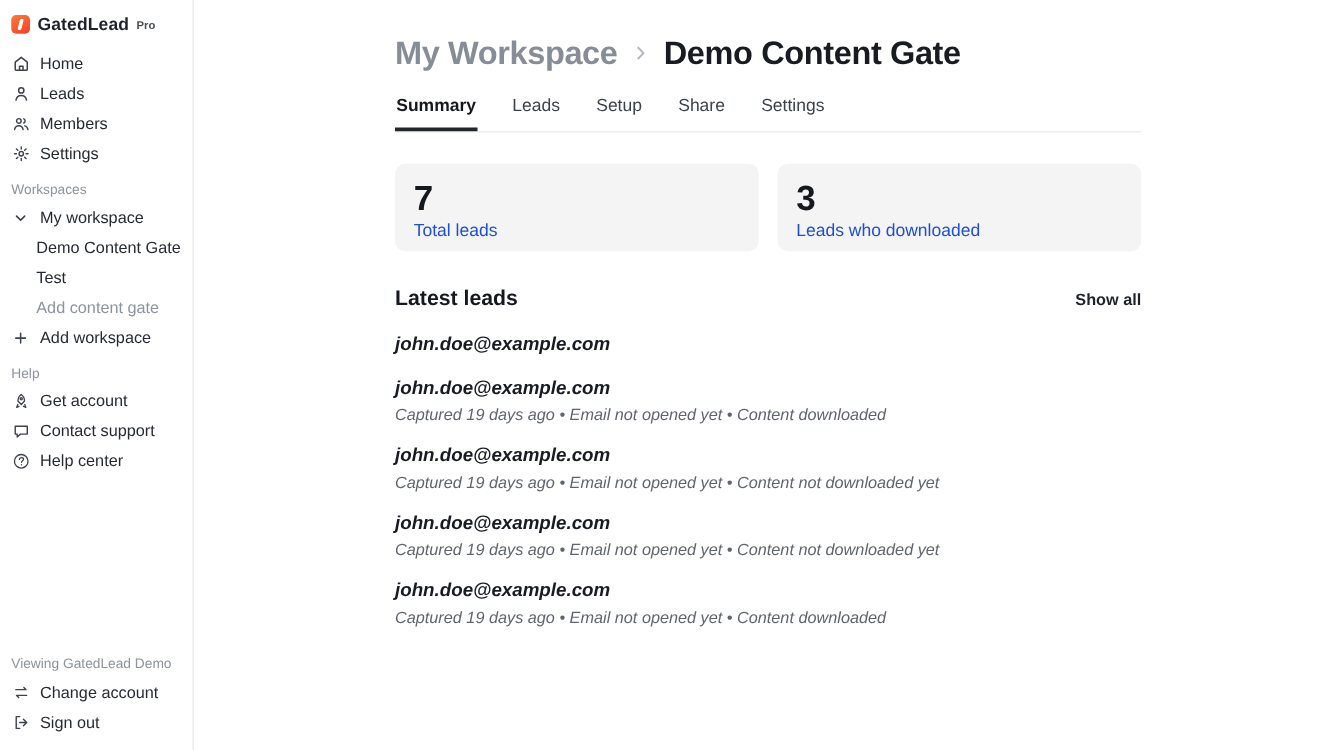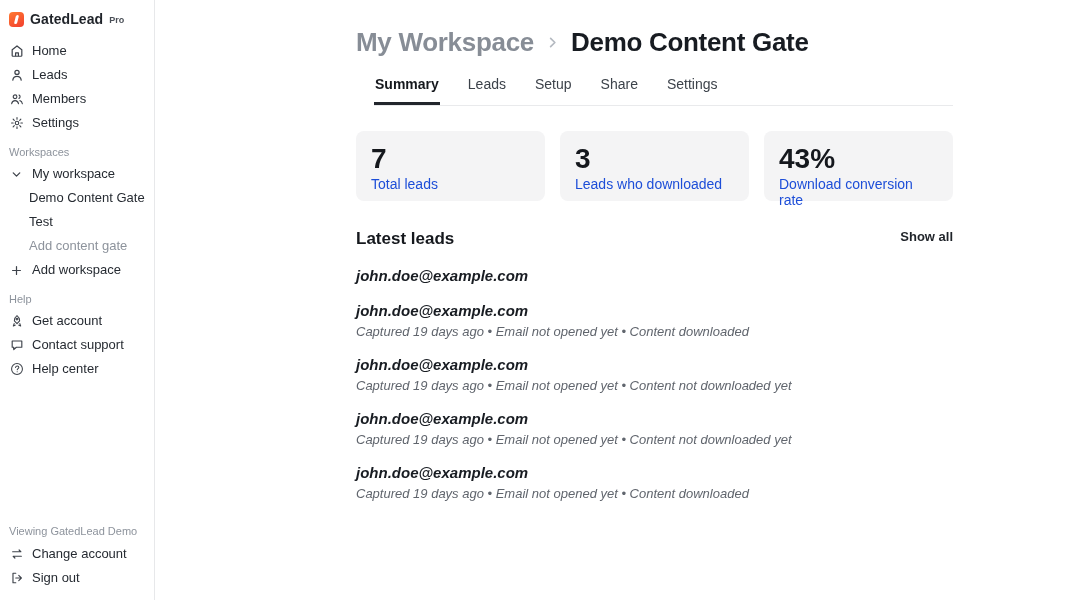--- a/index.html
+++ b/index.html
@@ -2,21 +2,21 @@
 <html><head>
 <meta charset="utf-8">
 <style>
   * { margin:0; padding:0; box-sizing:border-box; }
   html,body { width:1073px; height:600px; }
   body {
     font-family:"Liberation Sans", sans-serif;
     background:#ffffff; color:#1f2329;
     overflow:hidden; font-size:13px;
   }
-  .app { display:flex; width:100%; height:100%;gap:40px; }
+  .app { display:flex; width:100%; height:100%; }
 
   
   .sidebar {
     width:155px; min-width:155px; height:100%;
     border-right:1px solid #e7e8ea;
     padding:9px 0 10px;
     display:flex; flex-direction:column;
   }
   .brand { display:flex; align-items:center; gap:6px; padding:2px 9px 12px; }
   .logo {
@@ -57,40 +57,39 @@
   .breadcrumb { display:flex; align-items:center; gap:11px; }
   .crumb-parent {
     font-size:26px; font-weight:700; color:#878d96; cursor:pointer; letter-spacing:-.3px;
   }
   .crumb-sep { color:#b4b9c0; display:flex; align-items:center; }
   .page-title { font-size:26px; font-weight:700; color:#181c22; letter-spacing:-.3px; }
 
   .tabs {
     display:flex; gap:27px; margin-top:18px;
     border-bottom:1px solid #e9eaec;
-    margin-left:18px;
   }
   .tab {
     font-size:14px; color:#3c424a; padding:0 1px 13px; cursor:pointer;
   }
   .tab.active {
     color:#15181d; font-weight:700;
     padding-bottom:10px; border-bottom:3px solid #22262c;
   }
 
   .stats { display:flex; gap:15px; margin-top:25px; }
   .stat-card {
     flex:1; background:#f4f4f5; border-radius:8px;
     padding:12px 15px 14px; height:70px;
   }
   .stat-value { font-size:28px; font-weight:700; color:#15181d; line-height:32px; }
   .stat-label { font-size:14px; color:#1d4ed8; margin-top:1px; }
 
   .leads-header {
-    display:flex; align-items:flex-start; justify-content:space-between;
+    display:flex; align-items:center; justify-content:space-between;
     margin-top:28px;
   }
   .leads-title { font-size:17px; font-weight:700; color:#15181d; }
   .show-all { font-size:13px; font-weight:600; color:#1f2329; cursor:pointer; }
 
   .lead-list { margin-top:18px;font-style:italic; }
   .lead-row { margin-bottom:17px; cursor:pointer; }
   .lead-email { font-size:15px; font-weight:700; color:#181c22; line-height:18px; }
   .lead-meta { font-size:13px; color:#60656d; margin-top:4px; line-height:15px; }
 
@@ -256,24 +255,20 @@
 
       <div class="stats">
         <div class="stat-card">
           <div class="stat-value">7</div>
           <div class="stat-label">Total leads</div>
         </div>
         <div class="stat-card">
           <div class="stat-value">3</div>
           <div class="stat-label">Leads who downloaded</div>
         </div>
-        <div class="stat-card">
-          <div class="stat-value">43%</div>
-          <div class="stat-label">Download conversion rate</div>
-        </div>
       </div>
 
       <div class="leads-header">
         <div class="leads-title">Latest leads</div>
         <div class="show-all">Show all</div>
       </div>
 
       <div class="lead-list">
         <div class="lead-row">
           <div class="lead-email">john.doe@example.com</div>

